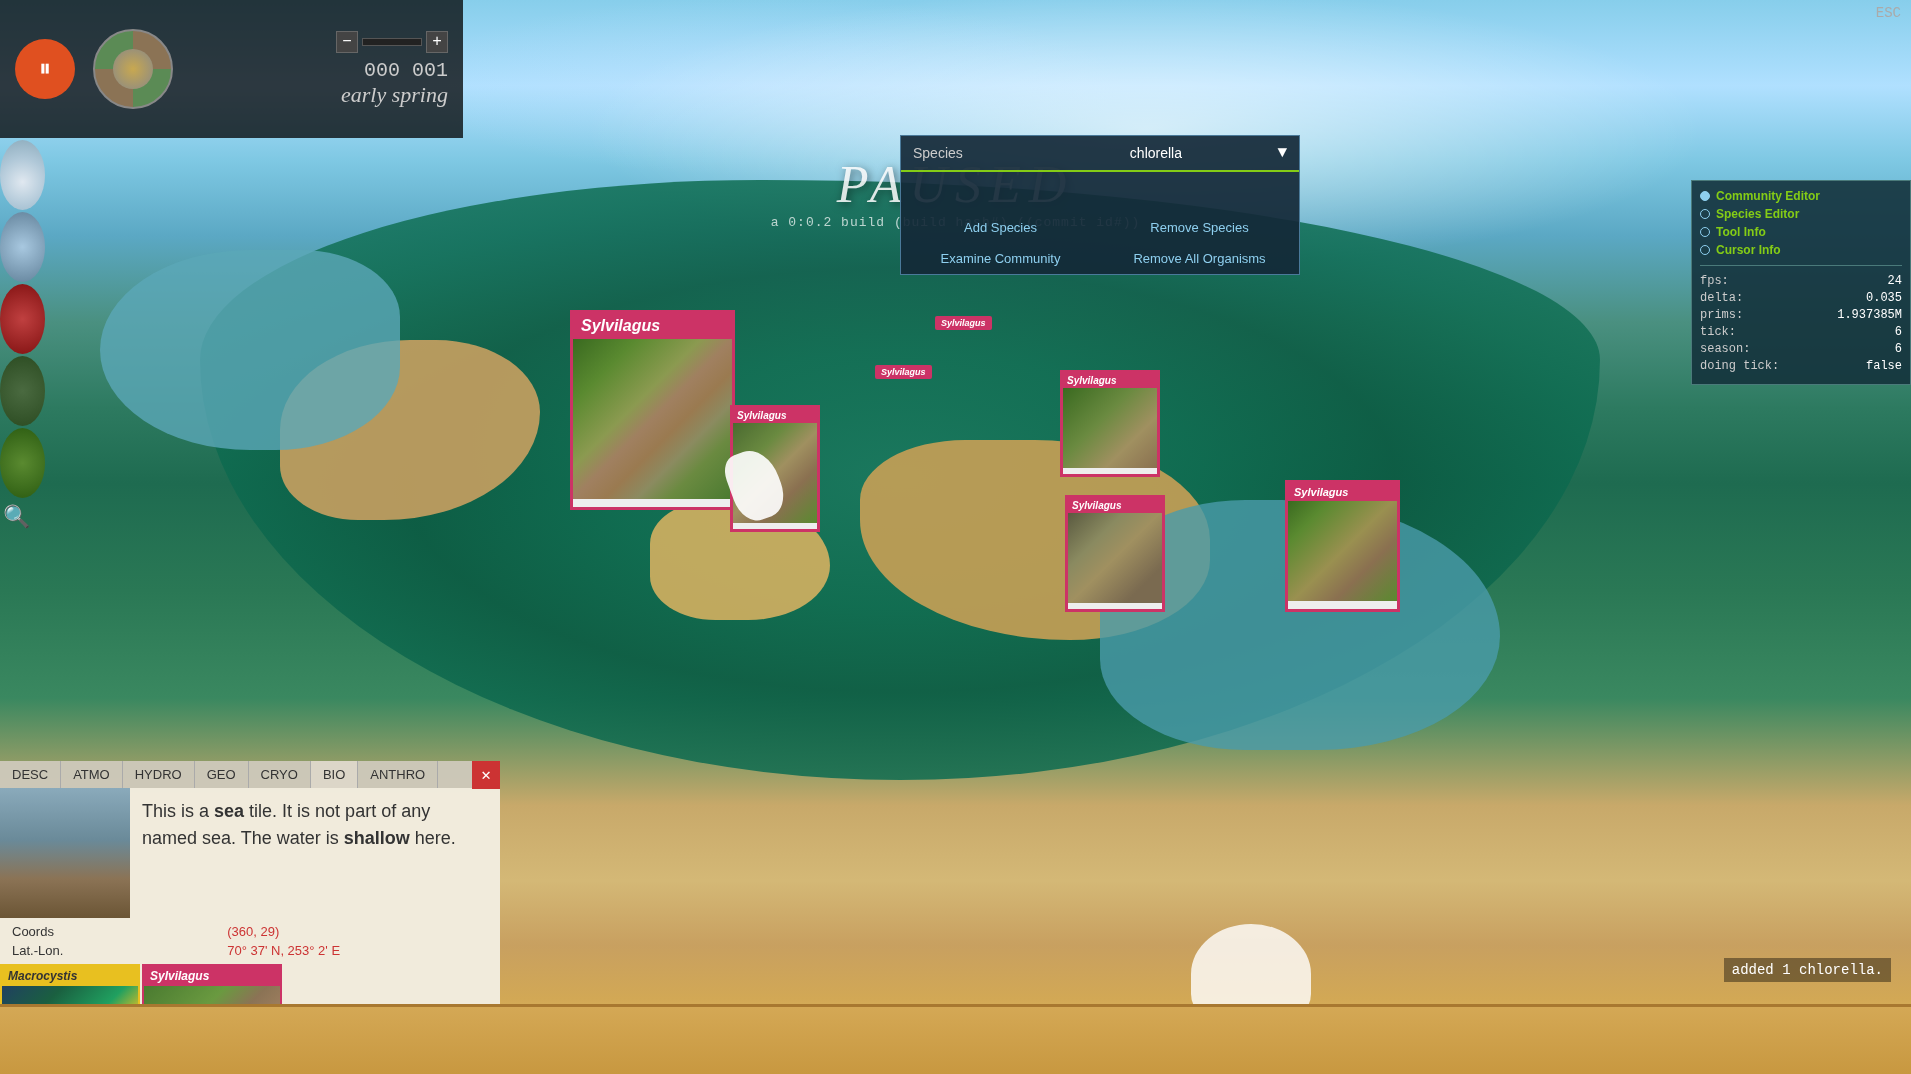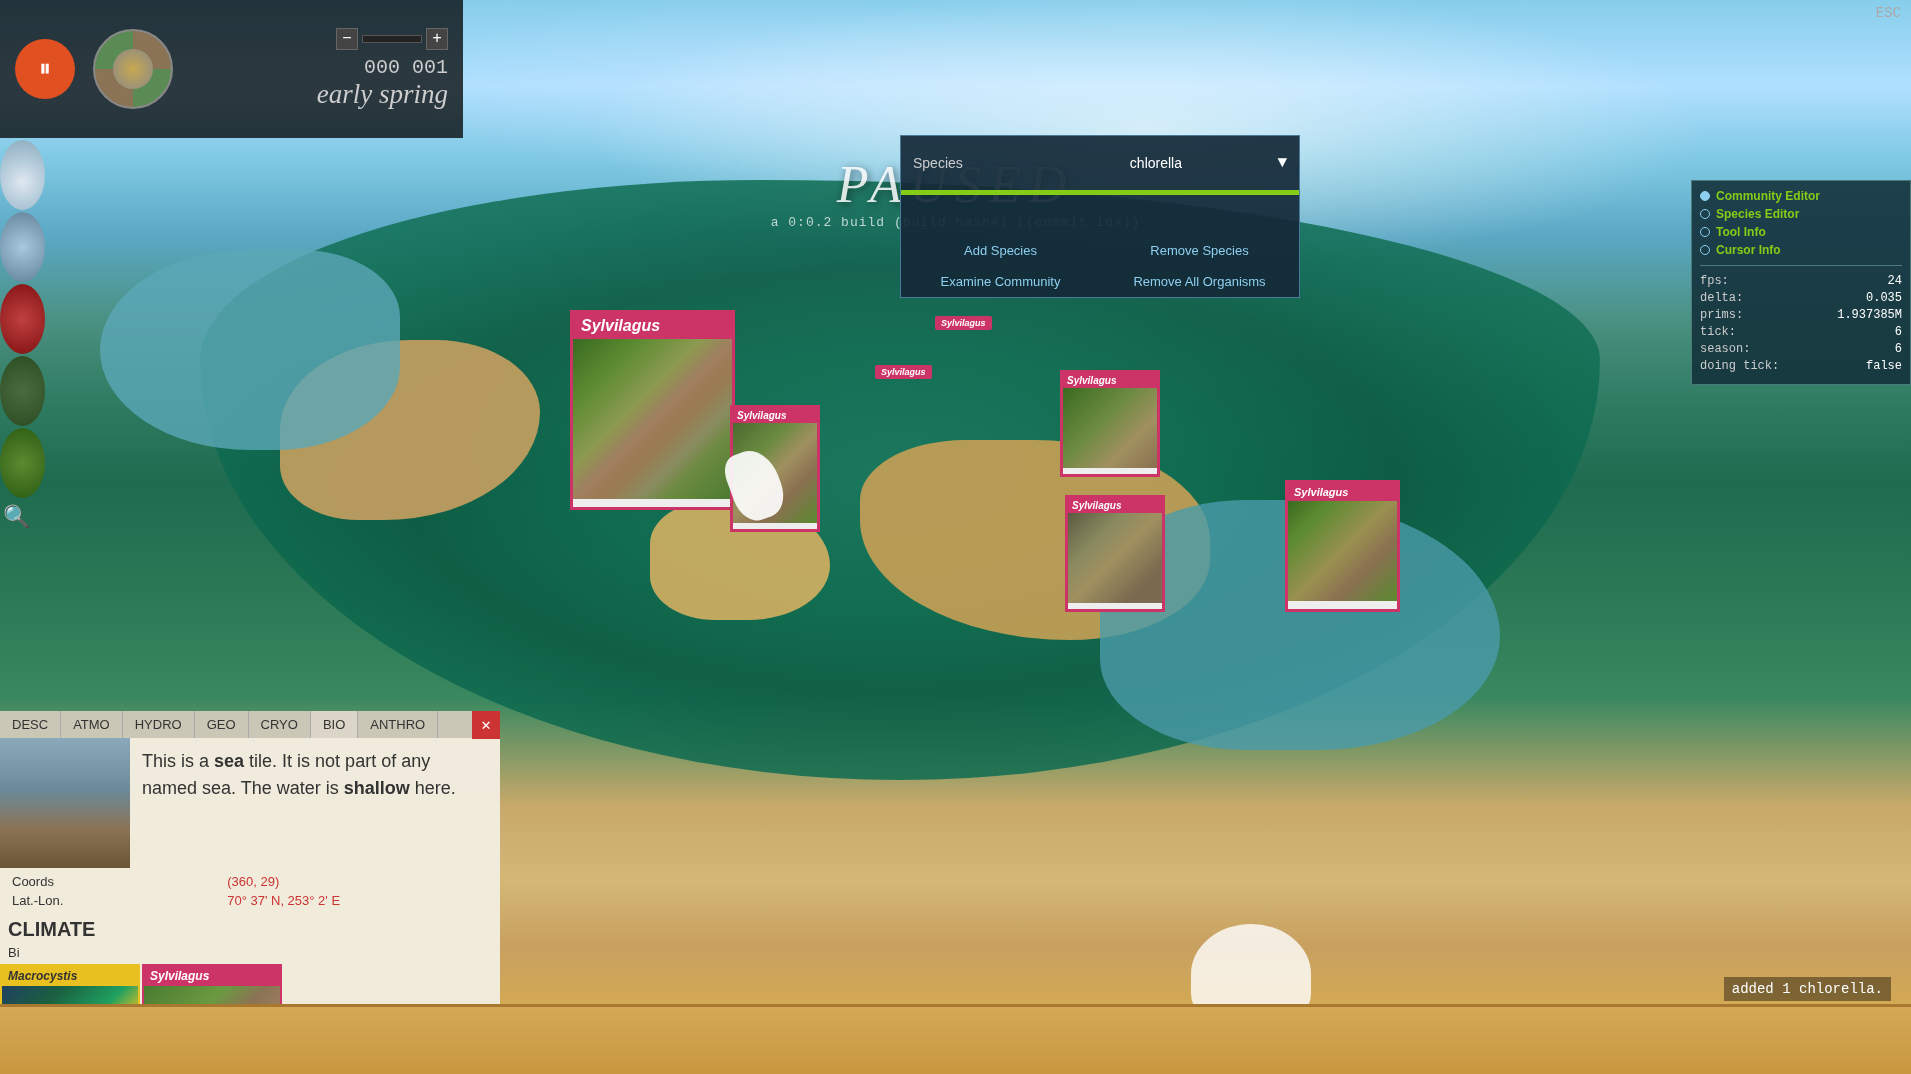--- a/index.html
+++ b/index.html
@@ -212,21 +212,21 @@
       display: flex; align-items: center; justify-content: center;
       font-size: 16px;
       cursor: pointer;
     }
     .hud-numbers {
       font-size: 20px;
       color: #ccc;
       font-family: 'Courier New', monospace;
     }
     .hud-season {
-      font-size: 27px;
+      font-size: 22px;
       color: #ccc;
       font-family: serif;
       font-style: italic;
     }
 
     
     #esc-btn {
       position: absolute;
       top: 5px; right: 10px;
       color: #aaa;
@@ -240,22 +240,22 @@
       top: 135px;
       left: 900px;
       width: 400px;
       background: rgba(20, 40, 55, 0.92);
       border: 1px solid #4A7A9A;
     }
 
     .species-header {
       display: flex;
       align-items: center;
-      padding: 18px 12px;
-      border-bottom: 5px solid #84cc16;
+      padding: 8px 12px;
+      border-bottom: 2px solid #84cc16;
     }
     .species-label {
       color: #ccc;
       font-size: 14px;
       font-family: sans-serif;
       flex: 1;
     }
     .species-value {
       color: #fff;
       font-size: 14px;
@@ -617,21 +617,21 @@
       width: 50px; height: 70px;
       background: #fff;
       border-radius: 30% 50% 40% 40%;
       opacity: 0.9;
       transform: rotate(-20deg);
     }
 
     
     #bottom-notification {
       position: absolute;
-      bottom: 73px;
+      bottom: 92px;
       right: 20px;
       color: #fff;
       font-size: 14px;
       font-family: 'Courier New', monospace;
       background: rgba(0,0,0,0.4);
       padding: 4px 8px;
     }
 
     
     #left-icons {
@@ -849,24 +849,20 @@
     </div>
   </div>
 
   <div class="tile-coords">
     <span class="coord-label">Coords</span>
     <span class="coord-value">(360, 29)</span>
     <span class="coord-label">Lat.-Lon.</span>
     <span class="coord-value">70° 37' N, 253° 2' E</span>
   </div>
 
-  <div id="climate-section">
-    <div class="climate-title">CLIMATE</div>
-    <div class="bio-label">Bi</div>
-  </div>
 
   <div id="species-cards-row">
     <div class="species-card-small macrocystis-card">
       <div class="card-header">Macrocystis</div>
       <div class="card-img macrocystis-img"></div>
     </div>
     <div class="species-card-small sylvilagus-card-small">
       <div class="card-header">Sylvilagus</div>
       <div class="card-img sylvilagus-img-small"></div>
     </div>

